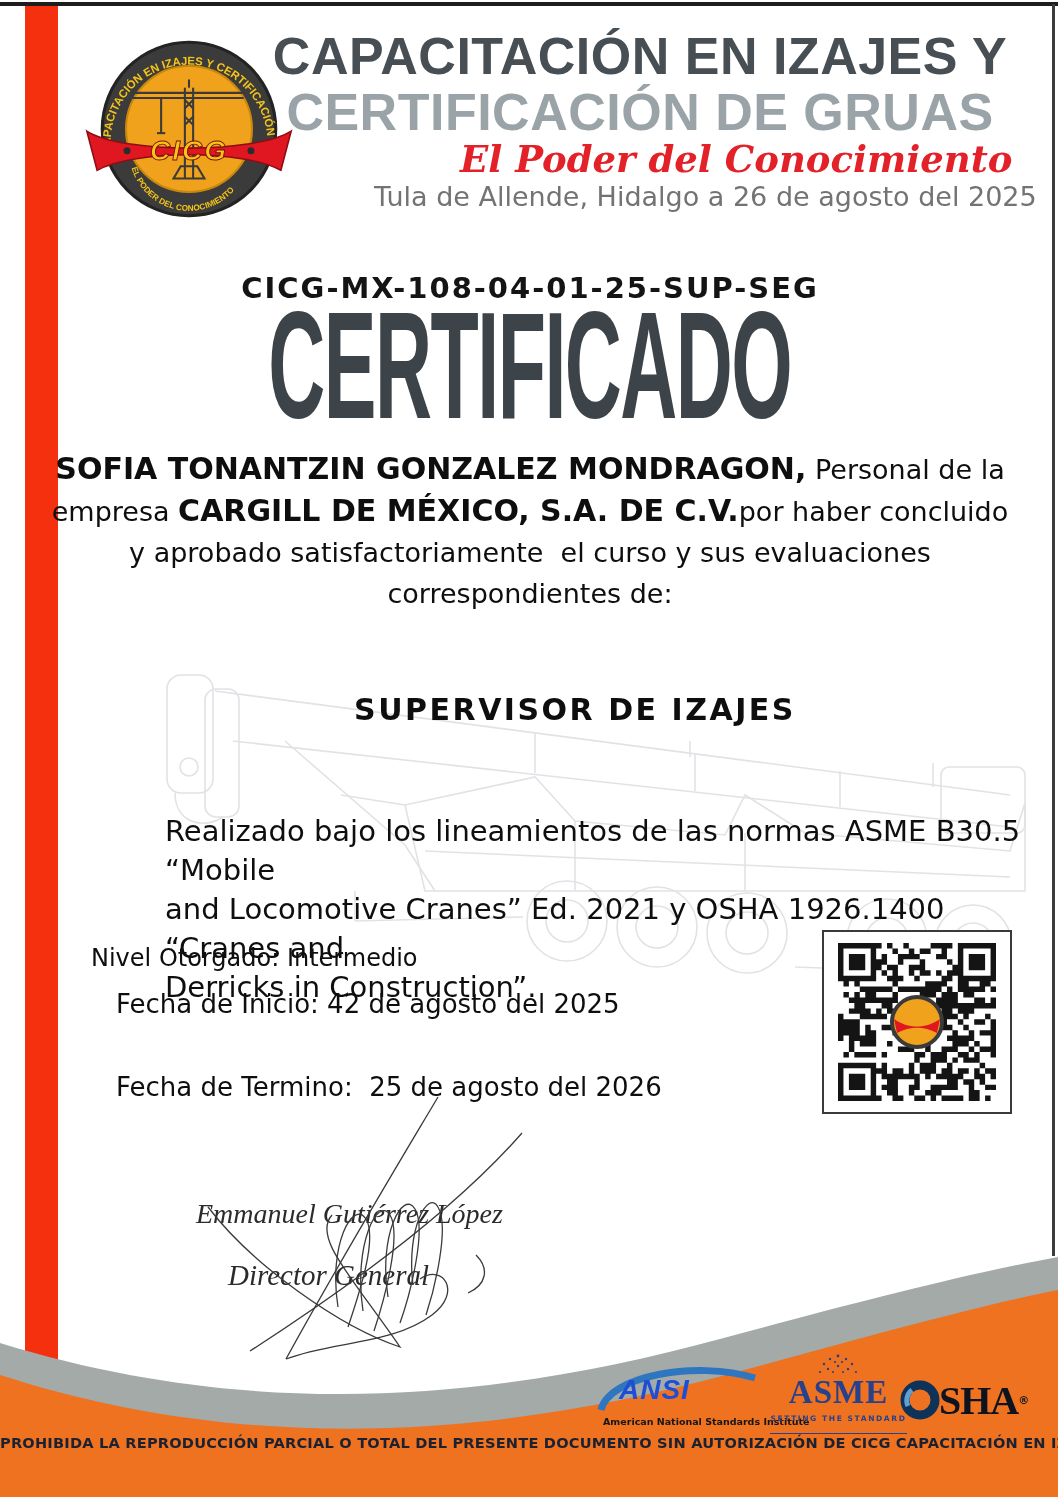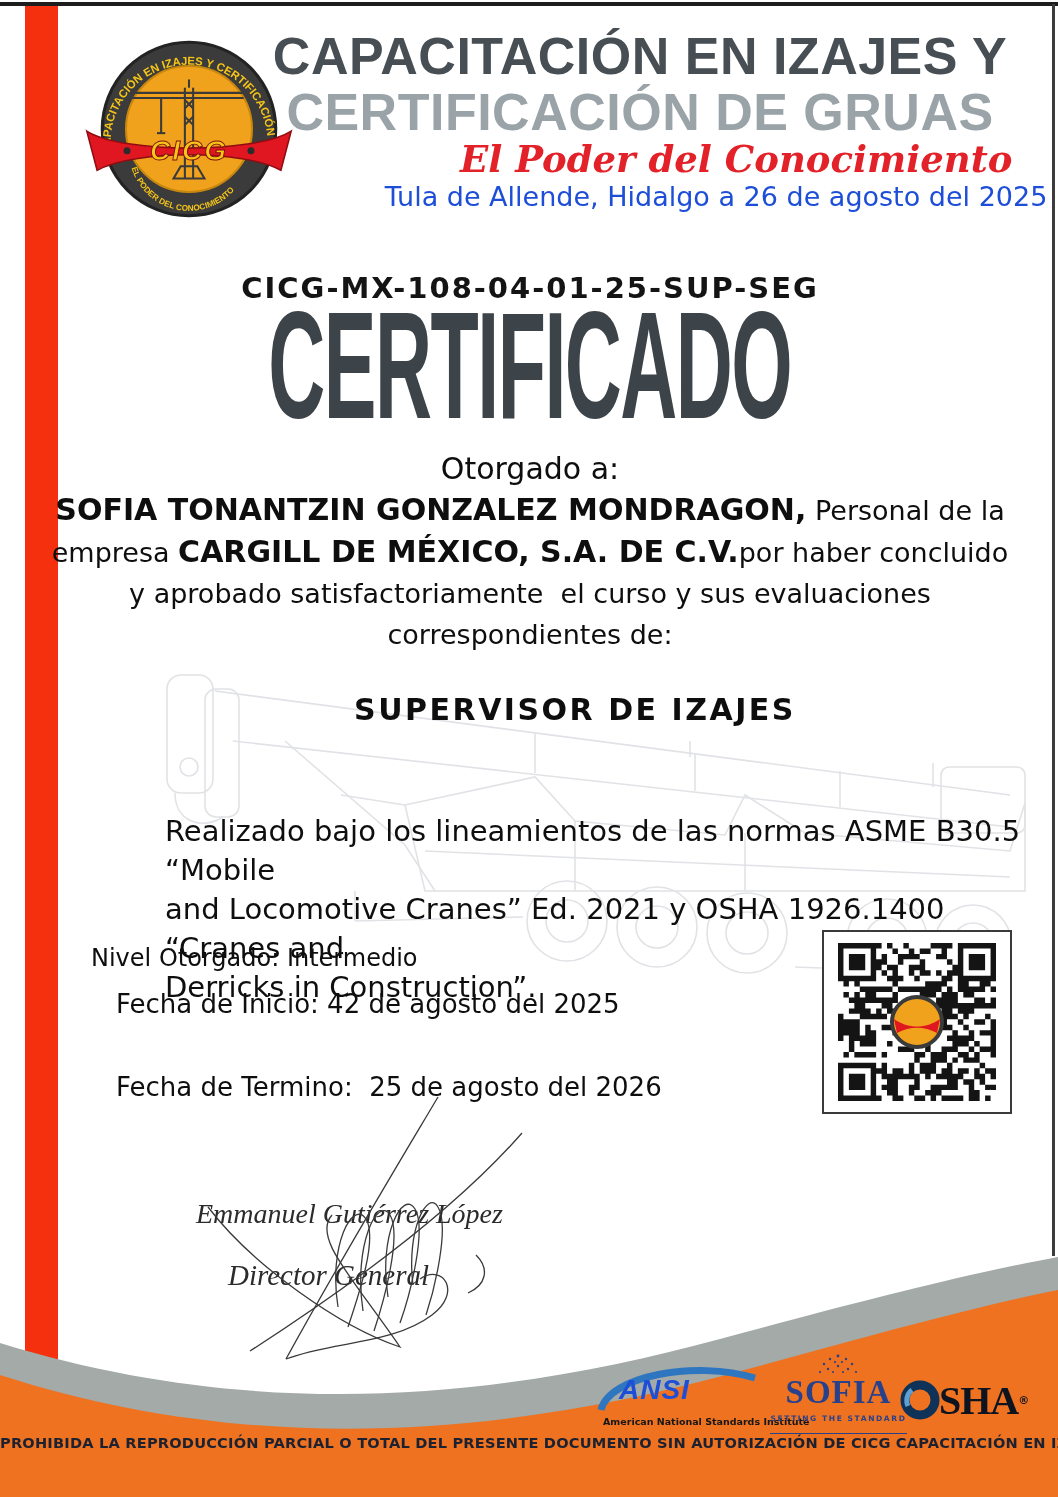--- a/index.html
+++ b/index.html
@@ -11,21 +11,21 @@
   .right-line{left:1052px;top:4px;width:3px;height:1252px;background:#3c3c3c;}
   
   .red-stripe{left:25px;top:6px;width:33px;height:1380px;background:#f4300f;}
   
   .hdr-title{left:240px;width:800px;text-align:center;font-family:"Liberation Sans",sans-serif;
              font-weight:800;font-size:52px;letter-spacing:.5px;line-height:1.0;white-space:nowrap;}
   .hdr1{top:30px;color:#474f54;}
   .hdr2{top:86px;color:#9aa3a8;}
   .tagline{left:460px;top:137px;width:520px;text-align:right;font-family:"DejaVu Serif",serif;
            font-style:italic;font-weight:700;font-size:37px;color:#e32128;white-space:nowrap;}
-  .dateline{left:374px;top:181px;width:684px;text-align:center;font-size:27px;color:#1d4ed8;white-space:nowrap;}
+  .dateline{left:374px;top:181px;width:684px;font-size:27px;color:#737373;white-space:nowrap;}
   
   .code{left:120px;top:271px;width:820px;text-align:center;font-weight:700;font-size:29px;
         letter-spacing:2px;color:#141414;white-space:nowrap;}
   .bigtitle{left:120px;top:294px;width:820px;display:flex;justify-content:center;}
   .bigtitle span{display:inline-block;font-family:"Liberation Sans",sans-serif;font-weight:900;
         font-size:152px;line-height:.94;color:#3d4449;transform:scaleX(.52);transform-origin:center;
         letter-spacing:-3px;white-space:nowrap;}
   
   .award{left:20px;top:448px;width:1020px;text-align:center;color:#0e0e0e;}
   .award .ln{line-height:41px;font-size:27px;white-space:pre-wrap;}
@@ -159,21 +159,20 @@
         <circle cx="868" cy="298" r="38"></circle>
           <circle cx="868" cy="298" r="20"></circle>
       </g>
       <path d="M250,276 L418,272"></path>
         <path d="M250,276 L250,246"></path>
       <path d="M690,322 L905,330"></path>
     </g>
   </svg>
 
   <div class="abs award z1">
-    <div class="ln intro">Otorgado a:</div>
     <div class="ln"><span class="b">SOFIA TONANTZIN GONZALEZ MONDRAGON,</span><span> Personal de la</span></div>
     <div class="ln"><span>empresa </span><span class="b">CARGILL DE MÉXICO, S.A. DE C.V.</span><span>por haber concluido</span></div>
     <div class="ln">y aprobado satisfactoriamente  el curso y sus evaluaciones</div>
     <div class="ln">correspondientes de:</div>
   </div>
 
   <div class="abs course z1">SUPERVISOR DE IZAJES</div>
 
   <div class="abs standards z1">
     <div>Realizado bajo los lineamientos de las normas ASME B30.5 “Mobile</div>
@@ -236,21 +235,21 @@
         <circle cx="40" cy="10" r="1.1"></circle>
           <circle cx="26" cy="17" r="1.2"></circle>
           <circle cx="46" cy="17" r="1.2"></circle>
         <circle cx="36" cy="14" r="1.2"></circle>
           <circle cx="18" cy="20" r="1.1"></circle>
           <circle cx="54" cy="20" r="1.1"></circle>
         <circle cx="31" cy="20" r="1"></circle>
           <circle cx="41" cy="20" r="1"></circle>
       </g>
     </svg>
-    <div class="asme-word">SOFIA</div>
+    <div class="asme-word">ASME</div>
     <div class="asme-cap">SETTING THE STANDARD</div>
   </div>
 
   <div class="abs osha-block footer-logos">
     <svg width="44" height="44" viewBox="0 0 44 44">
       <circle cx="22" cy="22" r="15" fill="none" stroke="#0e3258" stroke-width="9"></circle>
       <path d="M10,28 A 13,13 0 0 1 14,12" fill="none" stroke="#5e9fd4" stroke-width="5"></path>
     </svg>
       <span class="osha-rest">SHA</span>
       <span class="osha-reg">®</span>

